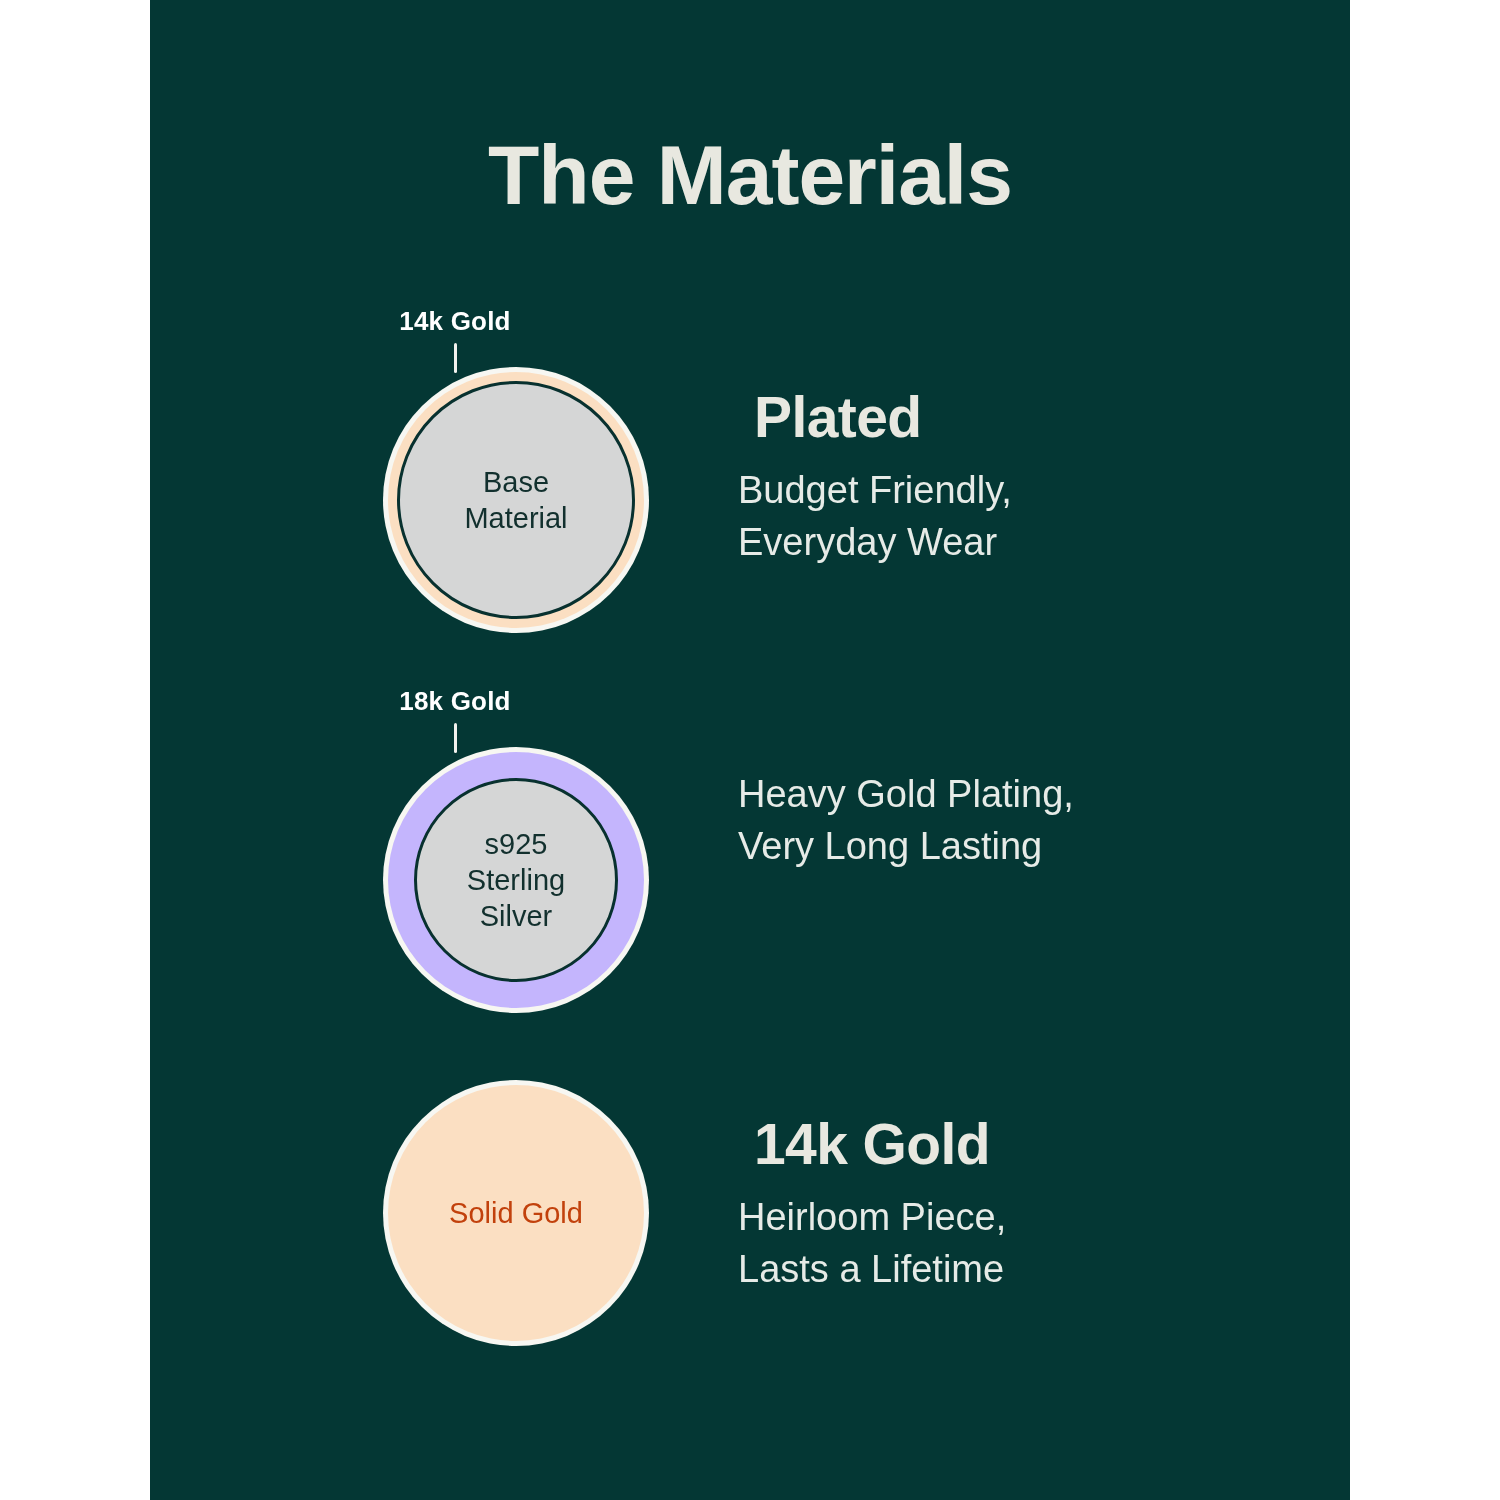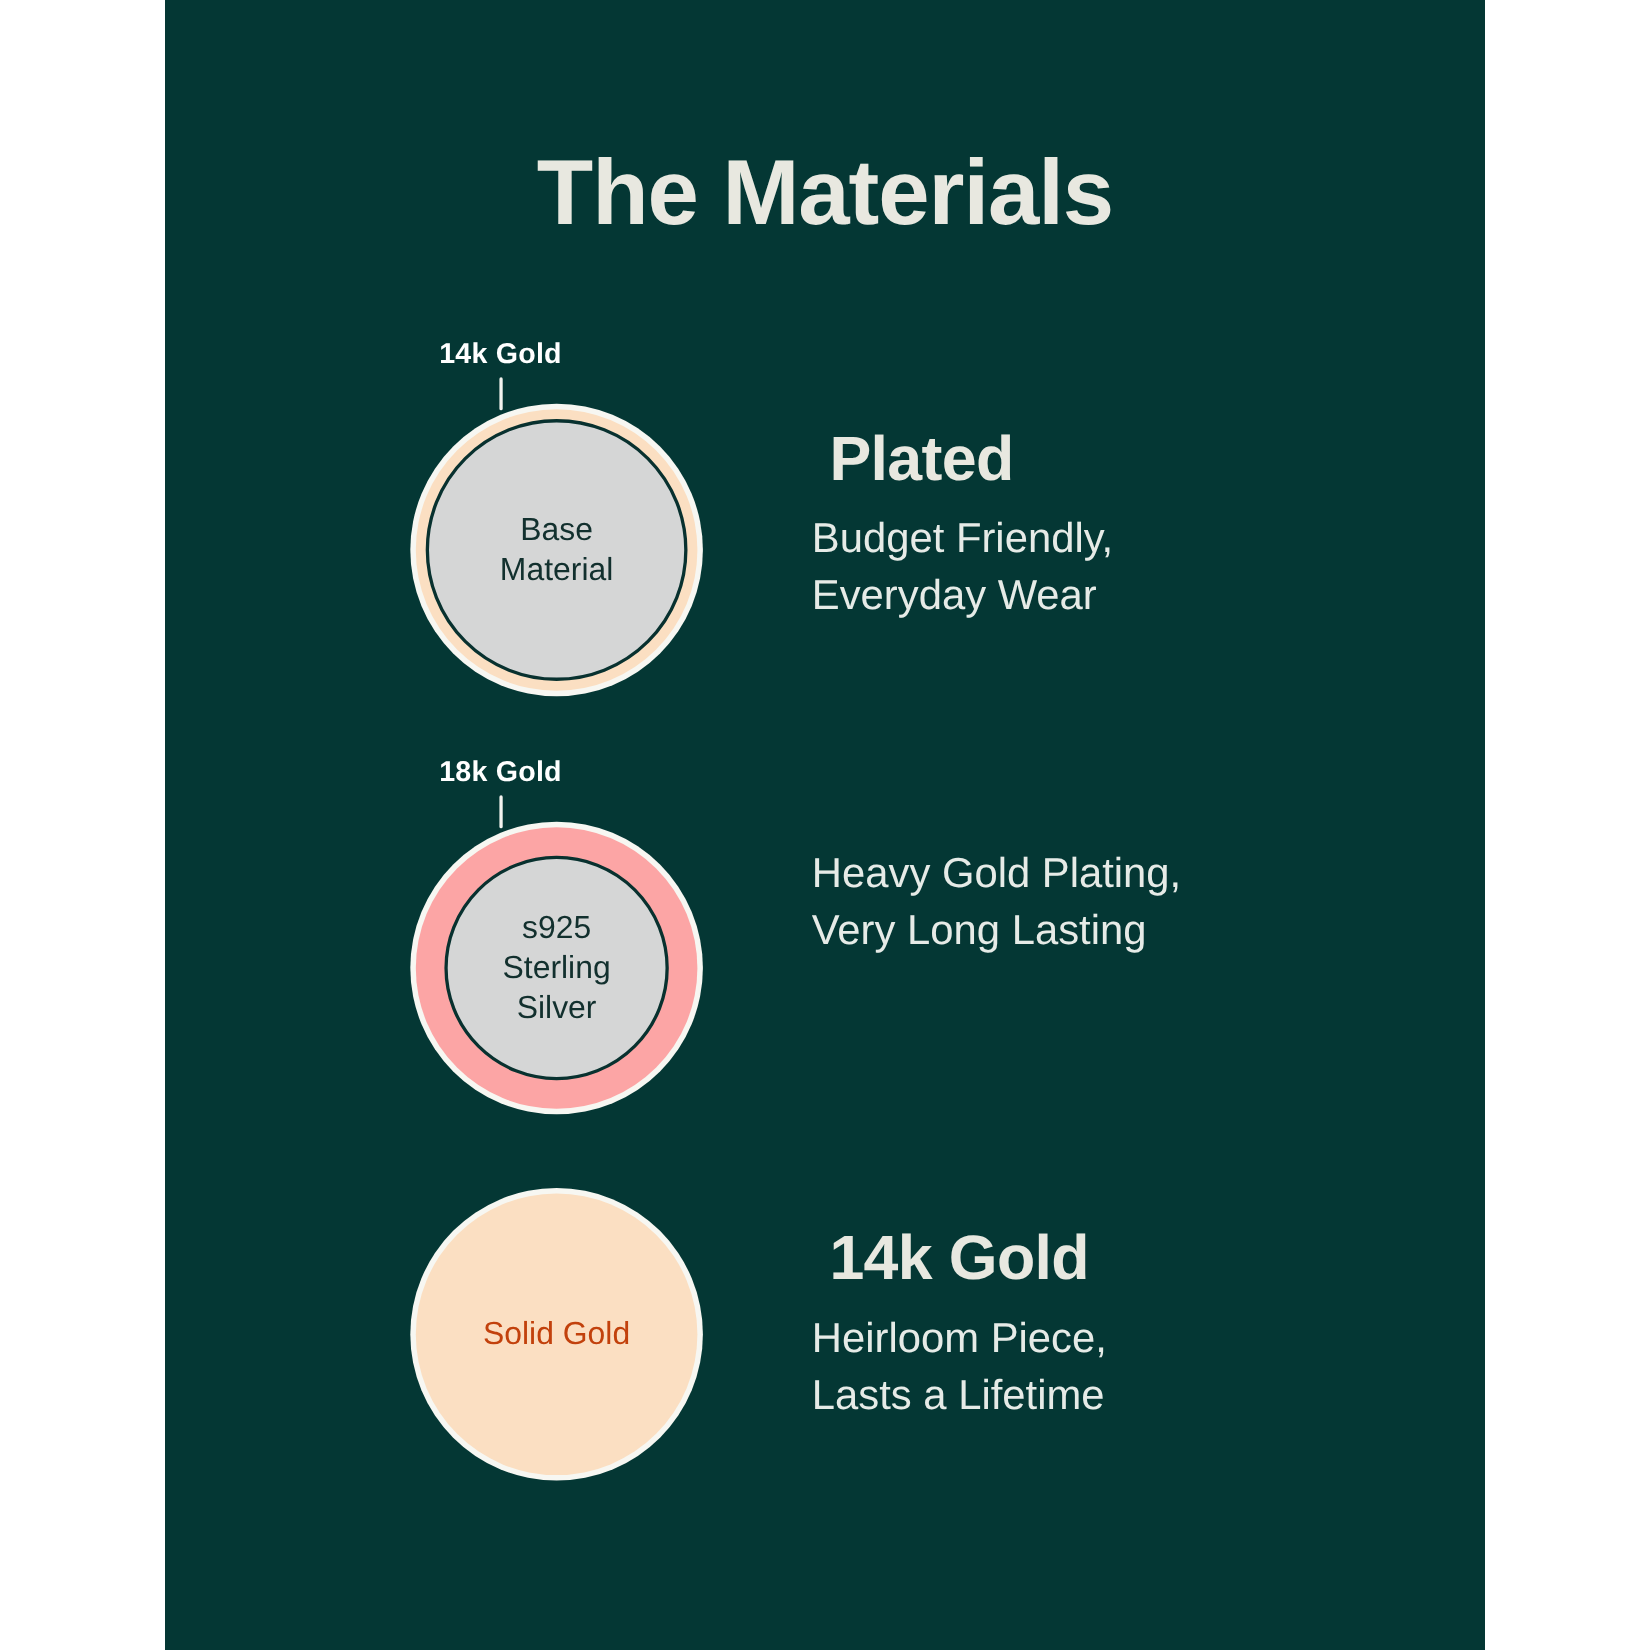--- a/index.html
+++ b/index.html
@@ -67,21 +67,21 @@
     width: 3px;
     height: 30px;
     background: #f2f2ee;
     margin: 6px auto 0 auto;
     border-radius: 2px;
   }
 
   
   .circle-wrap {
     position: absolute;
-    left: 228px;
+    left: 238px;
     top: 72px;
     width: 256px;
     height: 256px;
   }
   #row-gold .circle-wrap { top: 25px; }
 
   .circle-outer {
     position: absolute;
     inset: 0;
     border-radius: 50%;
@@ -91,21 +91,21 @@
     justify-content: center;
     box-shadow: 0 0 0 5px #f7f7f2;
   }
   
   .circle-outer.plated {
     background: #fbdfc2;
     padding: 9px;
   }
   
   .circle-outer.vermeil {
-    background: #fca5a5;
+    background: #c4b5fd;
     padding: 26px;
   }
   
   .circle-outer.solid {
     background: #fbdfc2;
     padding: 0;
   }
 
   .circle-inner {
     width: 100%;

